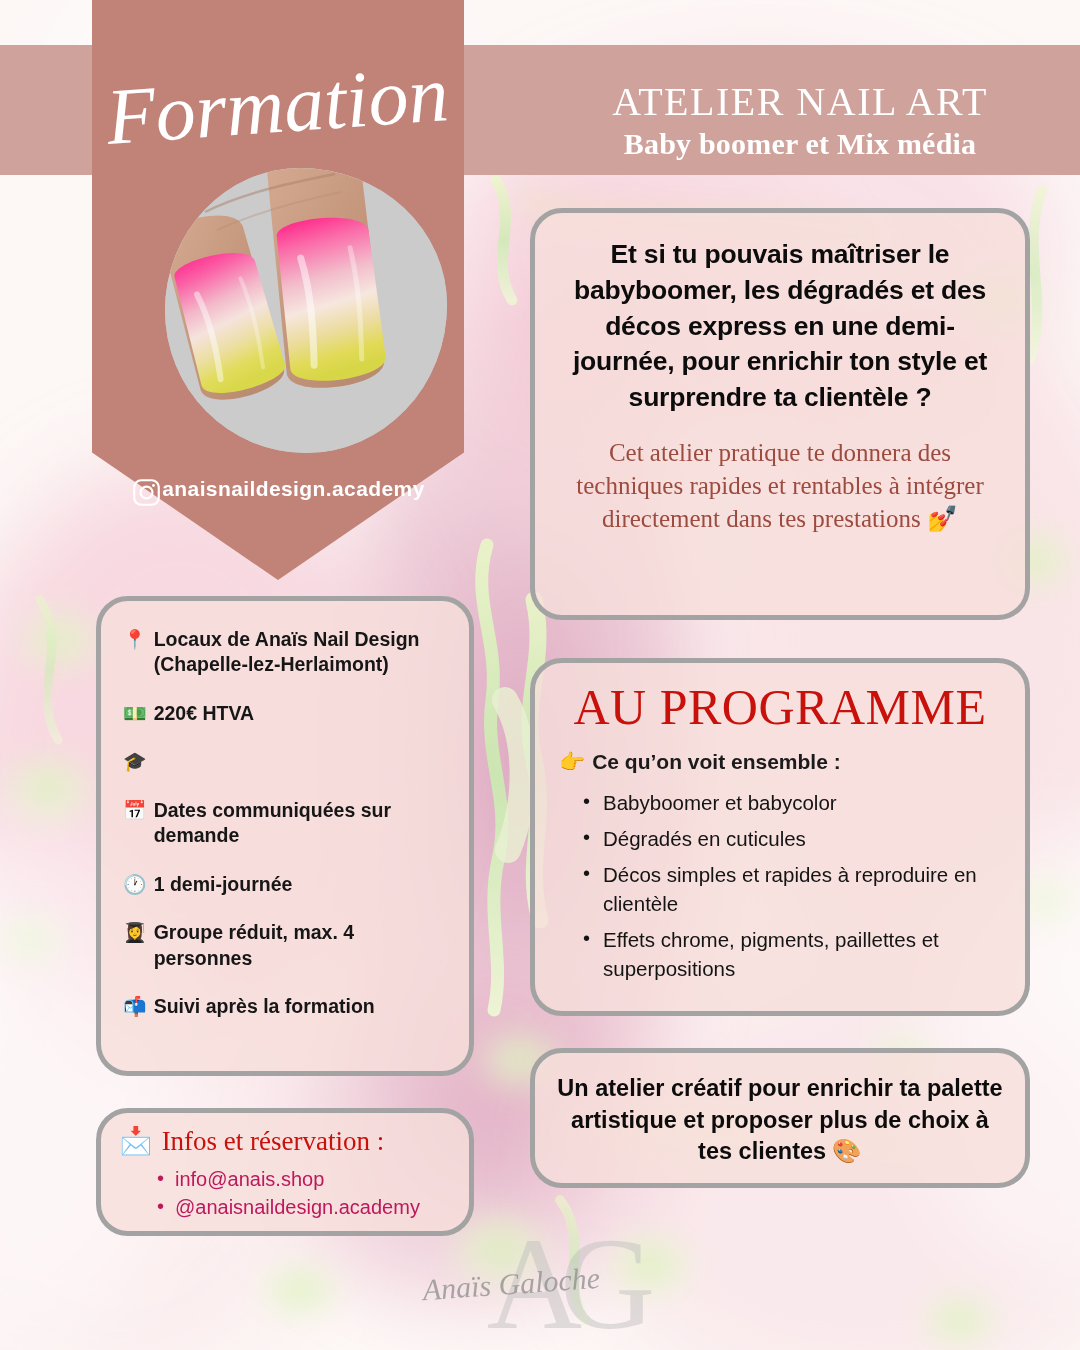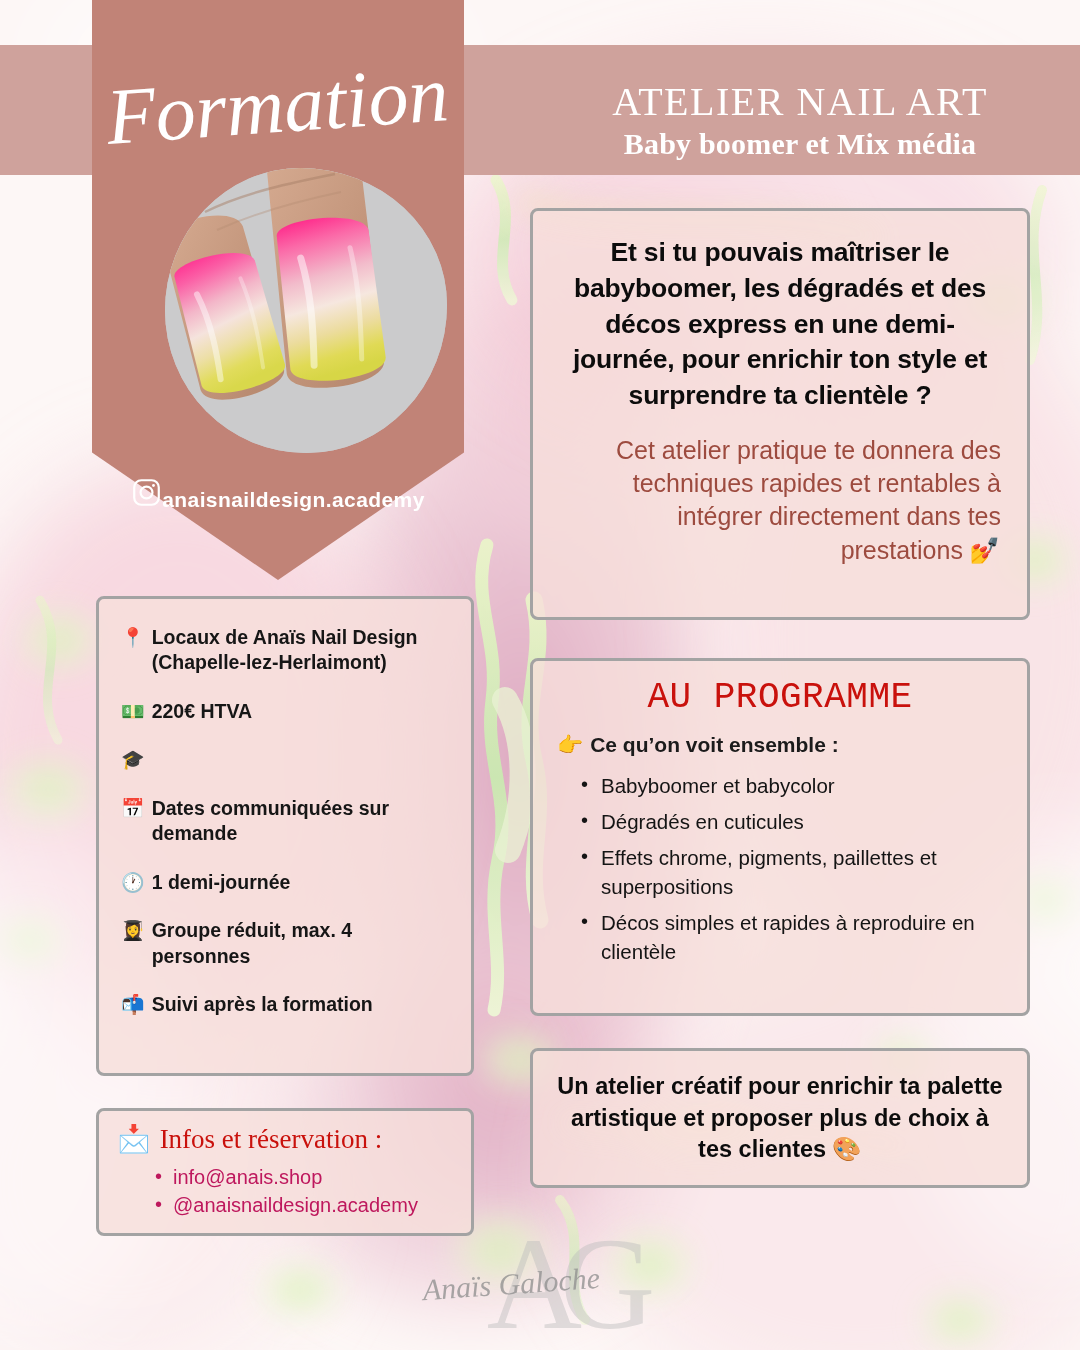--- a/index.html
+++ b/index.html
@@ -50,30 +50,30 @@
   .photo{
     position:absolute; left:165px; top:168px; width:282px; height:285px; z-index:5;
     border-radius:48% 52% 50% 50% / 50% 48% 52% 50%;
     overflow:hidden;
     background:#c9c9ca;
   }
   .photo svg{ width:100%; height:100%; display:block; }
 
   .ig{
     position:absolute; left:92px; top:477px; width:372px; z-index:6;
-    display:flex; align-items:flex-end; justify-content:center; 
+    display:flex; align-items:flex-start; justify-content:center; 
     color:#fff;
   }
   .ig-label{ font-size:21px; font-weight:700; letter-spacing:.4px; }
 
   
   .card{
     position:absolute; z-index:4;
-    border:3px solid #a3a3a3;
-    border-radius:8px;
+    border:5px solid #a3a3a3;
+    border-radius:32px;
     background:rgba(246,222,219,.80);
   }
 
   
   #info-card{ left:96px; top:596px; width:378px; height:480px; padding:26px 22px 20px 22px; }
   .info-row{
     display:flex; gap:7px; align-items:flex-start;
     font-size:19.5px; font-weight:700; color:#161616; line-height:1.3;
     margin-bottom:23px;
   }
@@ -97,29 +97,29 @@
     content:"\2022"; position:absolute; left:0; top:-1px; font-size:20px;
   }
 
   
   #intro-card{ left:530px; top:208px; width:500px; height:412px; padding:24px 26px; }
   .intro-bold{
     font-size:26.5px; font-weight:700; color:#0c0c0c; text-align:center;
     line-height:1.35; letter-spacing:-.2px;
   }
   .intro-serif{
-    margin-top:20px; font-family:Liberation Sans, sans-serif;
-    font-size:25px; color:#9d4b3f; text-align:right; line-height:1.33;
+    margin-top:20px; font-family:Liberation Serif, serif;
+    font-size:25px; color:#9d4b3f; text-align:center; line-height:1.33;
   }
 
   
   #programme-card{ left:530px; top:658px; width:500px; height:358px; padding:18px 24px 16px 24px; }
   .prog-title{
-    font-family:Liberation Mono, monospace;
-    font-size:36px; color:#c9110c; text-align:center; letter-spacing:.5px;
+    font-family:Liberation Serif, serif;
+    font-size:50px; color:#c9110c; text-align:center; letter-spacing:.5px;
     line-height:1.05;
   }
   .prog-sub{
     display:flex; align-items:flex-start; gap:7px;
     margin-top:16px; font-size:21px; font-weight:700; color:#1b1b1b;
   }
   .prog-list{ list-style:none; margin:14px 0 0 22px; }
   .prog-list li{
     position:relative; padding-left:22px; margin-bottom:7px;
     font-size:20.5px; color:#141414; line-height:1.42; font-weight:400;
@@ -356,22 +356,22 @@
 
 <div class="card" id="programme-card">
   <div class="prog-title">AU PROGRAMME</div>
   <div class="prog-sub">
     <span>👉</span>
     <span>Ce qu’on voit ensemble :</span>
   </div>
   <ul class="prog-list">
     <li>Babyboomer et babycolor</li>
     <li>Dégradés en cuticules</li>
+    <li>Décos simples et rapides à reproduire en clientèle</li>
     <li>Effets chrome, pigments, paillettes et superpositions</li>
-    <li>Décos simples et rapides à reproduire en clientèle</li>
   </ul>
 </div>
 
 <div class="card" id="outro-card">
   <div class="outro-text">Un atelier créatif pour enrichir ta palette artistique et proposer plus de choix à tes clientes 🎨</div>
 </div>
 
 <div class="watermark">
   <svg viewBox="0 0 320 128" xmlns="http://www.w3.org/2000/svg">
     <text id="wm-monogram" x="160" y="106" text-anchor="middle" font-family="Liberation Serif, serif" font-size="132" fill="#bdbdbd" opacity=".45" letter-spacing="-22">AG</text>

